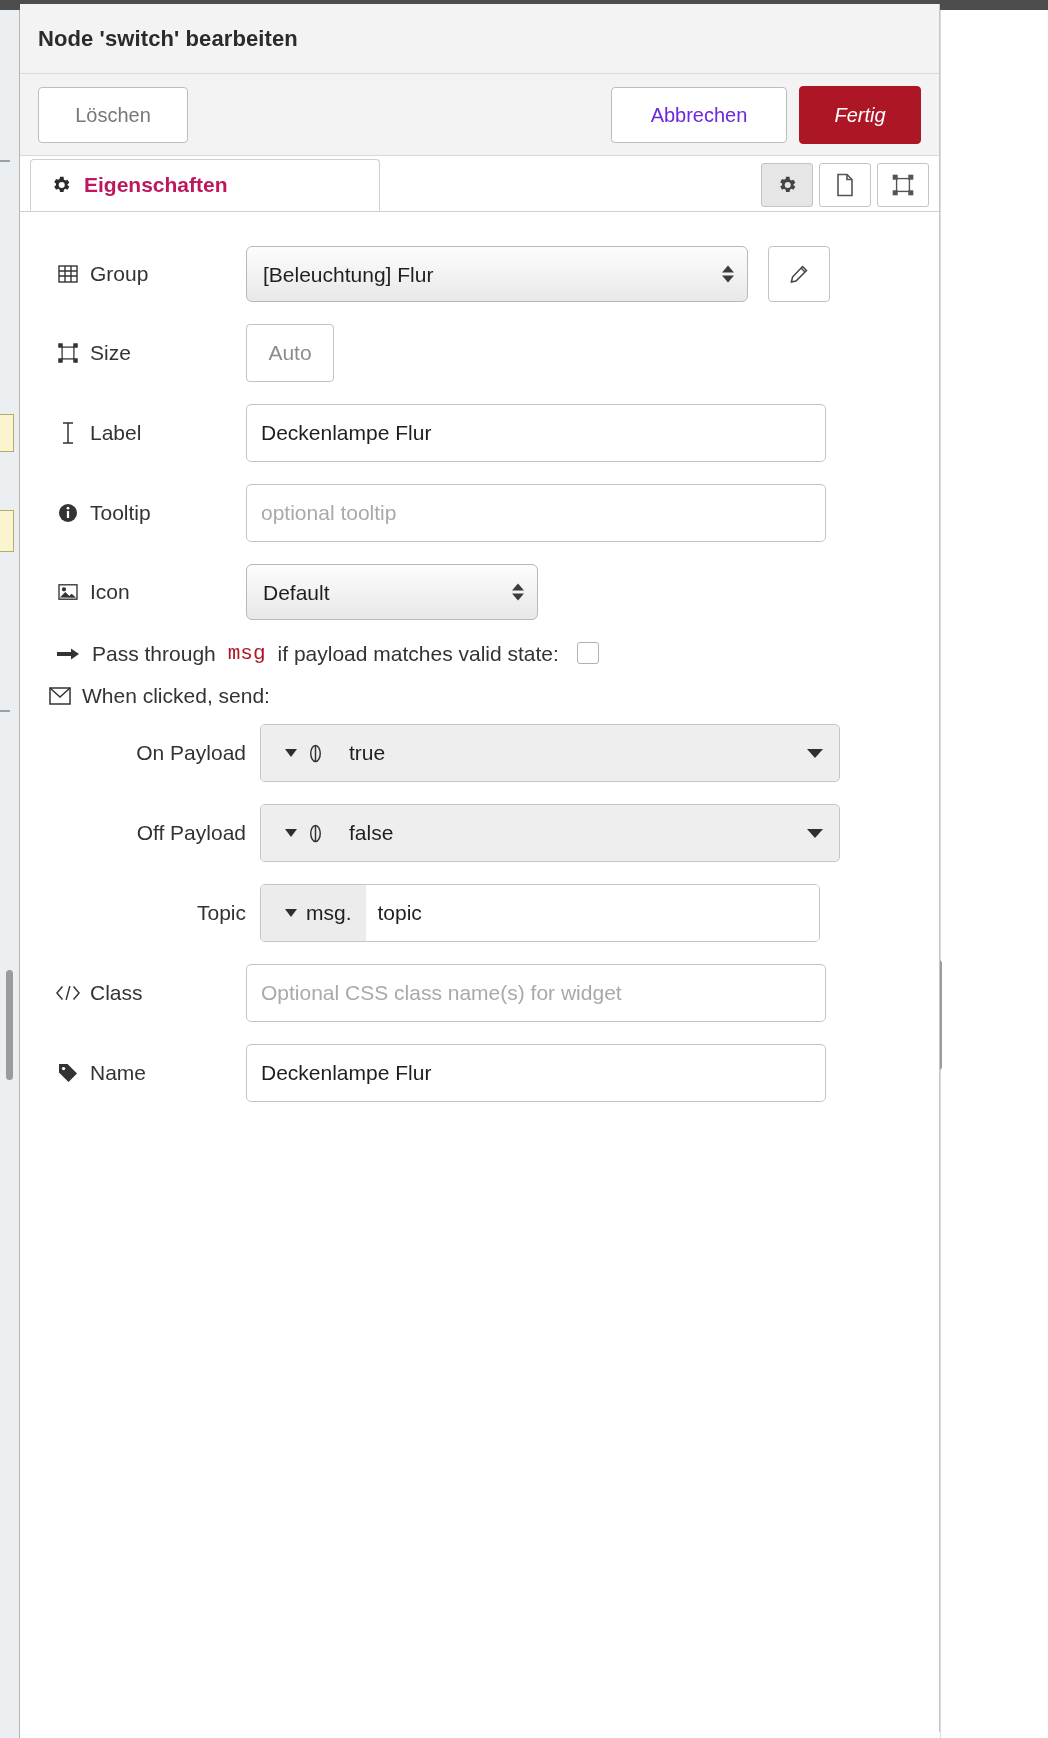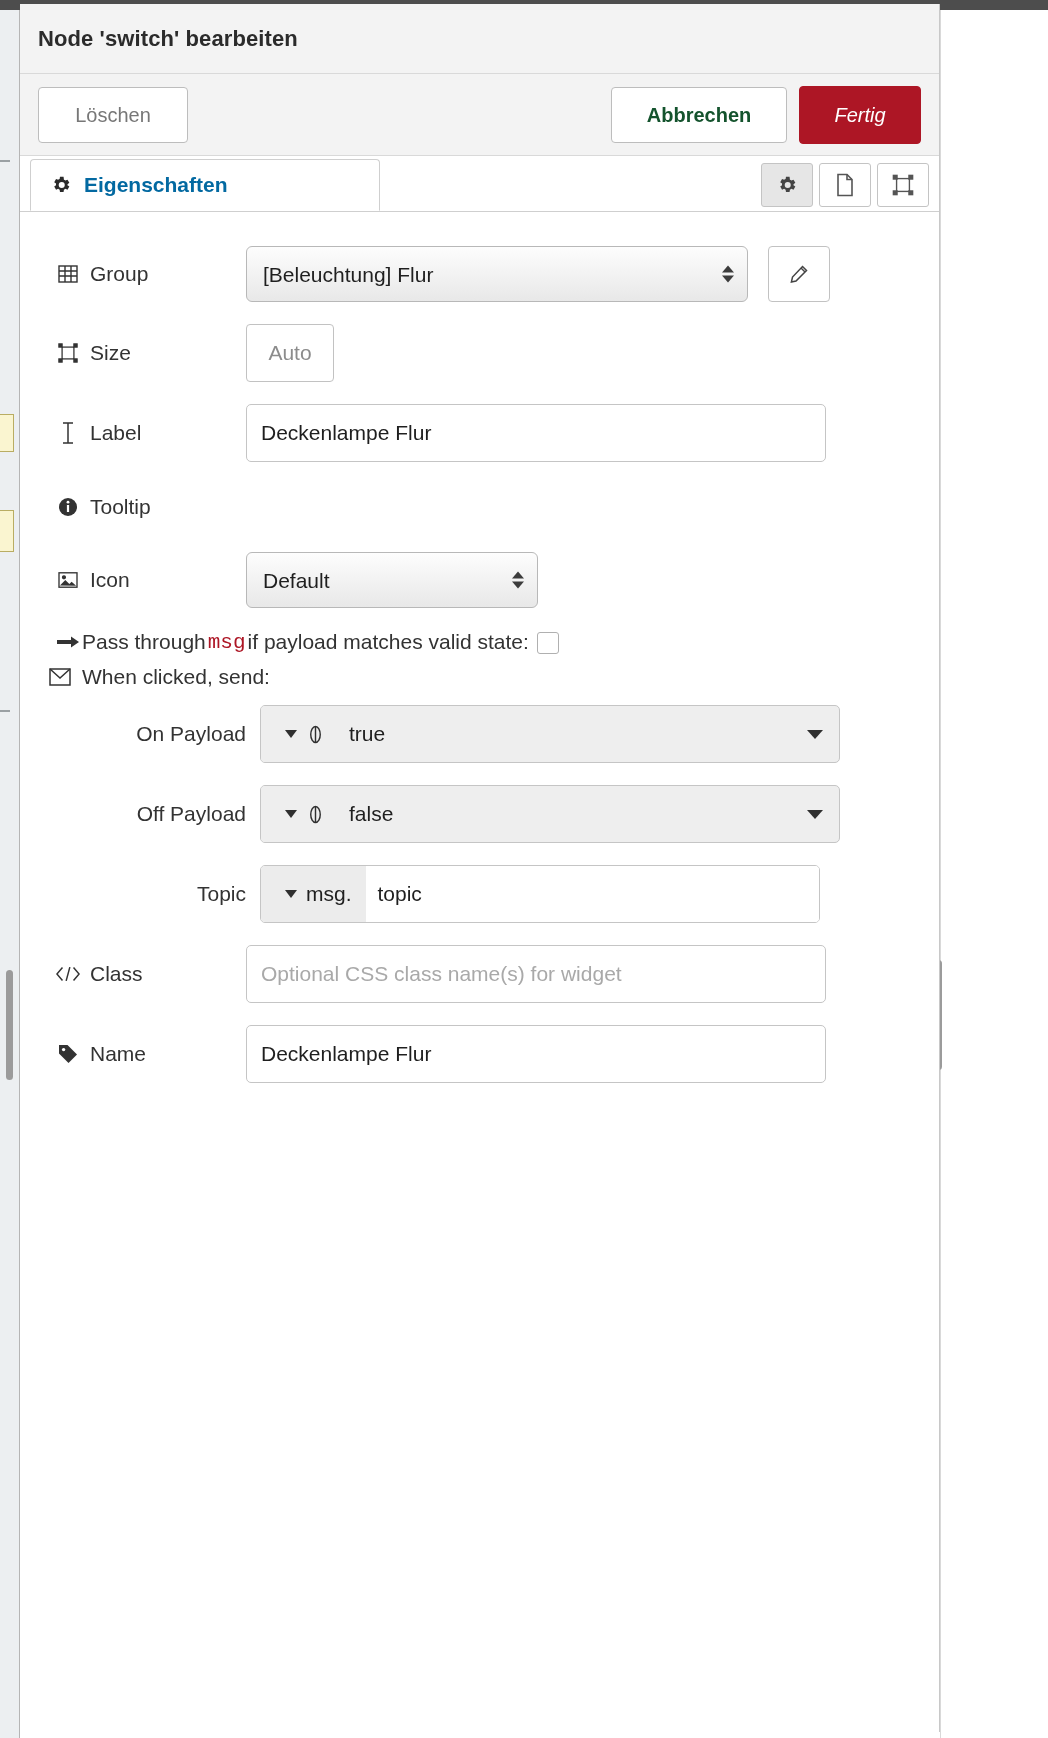--- a/index.html
+++ b/index.html
@@ -130,23 +130,22 @@
   .btn-delete {
     width: 150px; height: 56px;
     background: #ffffff;
     border: 1px solid #bdbdbd;
     color: #777777;
   }
   .btn-cancel {
     width: 176px; height: 56px;
     background: #ffffff;
     border: 1px solid #bdbdbd;
-    color: #14532d;
+    color: #6d28d9;
     margin-left: auto;
-    font-weight: bold;
   }
   .btn-done {
     width: 122px; height: 58px;
     background: #ad1625;
     border: 1px solid #ad1625;
     color: #ffffff;
     margin-left: 12px;
     font-style: italic;
   }
 
@@ -167,21 +166,21 @@
     background: #ffffff;
     border: 1px solid #cfcfcf;
     border-bottom: 1px solid #ffffff;
     border-radius: 4px 4px 0 0;
     display: flex;
     align-items: center;
     gap: 11px;
     padding: 0 18px;
     font-size: 21px;
     font-weight: bold;
-    color: #0369a1;
+    color: #be185d;
     position: relative;
     z-index: 2;
   }
   .tabs-spacer { flex: 1 1 auto; }
   .tab-icons {
     display: flex;
     gap: 6px;
     align-items: center;
     padding-bottom: 4px;
   }
@@ -311,24 +310,24 @@
     font-size: 21px;
     color: #1f1f1f;
     padding: 0 14px;
     width: 580px;
   }
   .txt-input::placeholder { color: #a9a9a9; }
 
   
   .passthrough {
     display: flex;
-    align-items: flex-end;
-    gap: 2px;
+    align-items: flex-start;
+    gap: 12px;
     padding: 0 18px 0 36px;
-    margin-bottom: 11px;
+    margin-bottom: 18px;
     font-size: 21px;
     color: #333333;
   }
   .code-msg {
     font-family: "Liberation Mono", monospace;
     color: #ad1625;
     font-size: 21px;
   }
   .chk {
     width: 22px; height: 22px;
@@ -550,20 +549,21 @@
         <div class="row-label">
           <span class="ico">
             <svg width="20" height="20" viewBox="0 0 20 20" fill="#333">
               <circle cx="10" cy="10" r="9"></circle>
               <rect x="8.9" y="8" width="2.2" height="7" fill="#fff"></rect>
               <circle cx="10" cy="5.2" r="1.4" fill="#fff"></circle>
             </svg>
           </span>
           <span>Tooltip</span>
         </div>
+        <input class="txt-input" type="text" placeholder="optional tooltip" style="">
       </div>
 
       <div class="row">
         <div class="row-label">
           <span class="ico">
             <svg width="20" height="18" viewBox="0 0 22 20" fill="none" stroke="#333" stroke-width="1.5">
               <rect x="1" y="2" width="20" height="16"></rect>
               <circle cx="6.5" cy="7" r="1.6" fill="#333"></circle>
               <path d="M2 16l6-6 4.5 4.5L15 12l5 4.5" fill="#333" stroke="none"></path>
             </svg>

